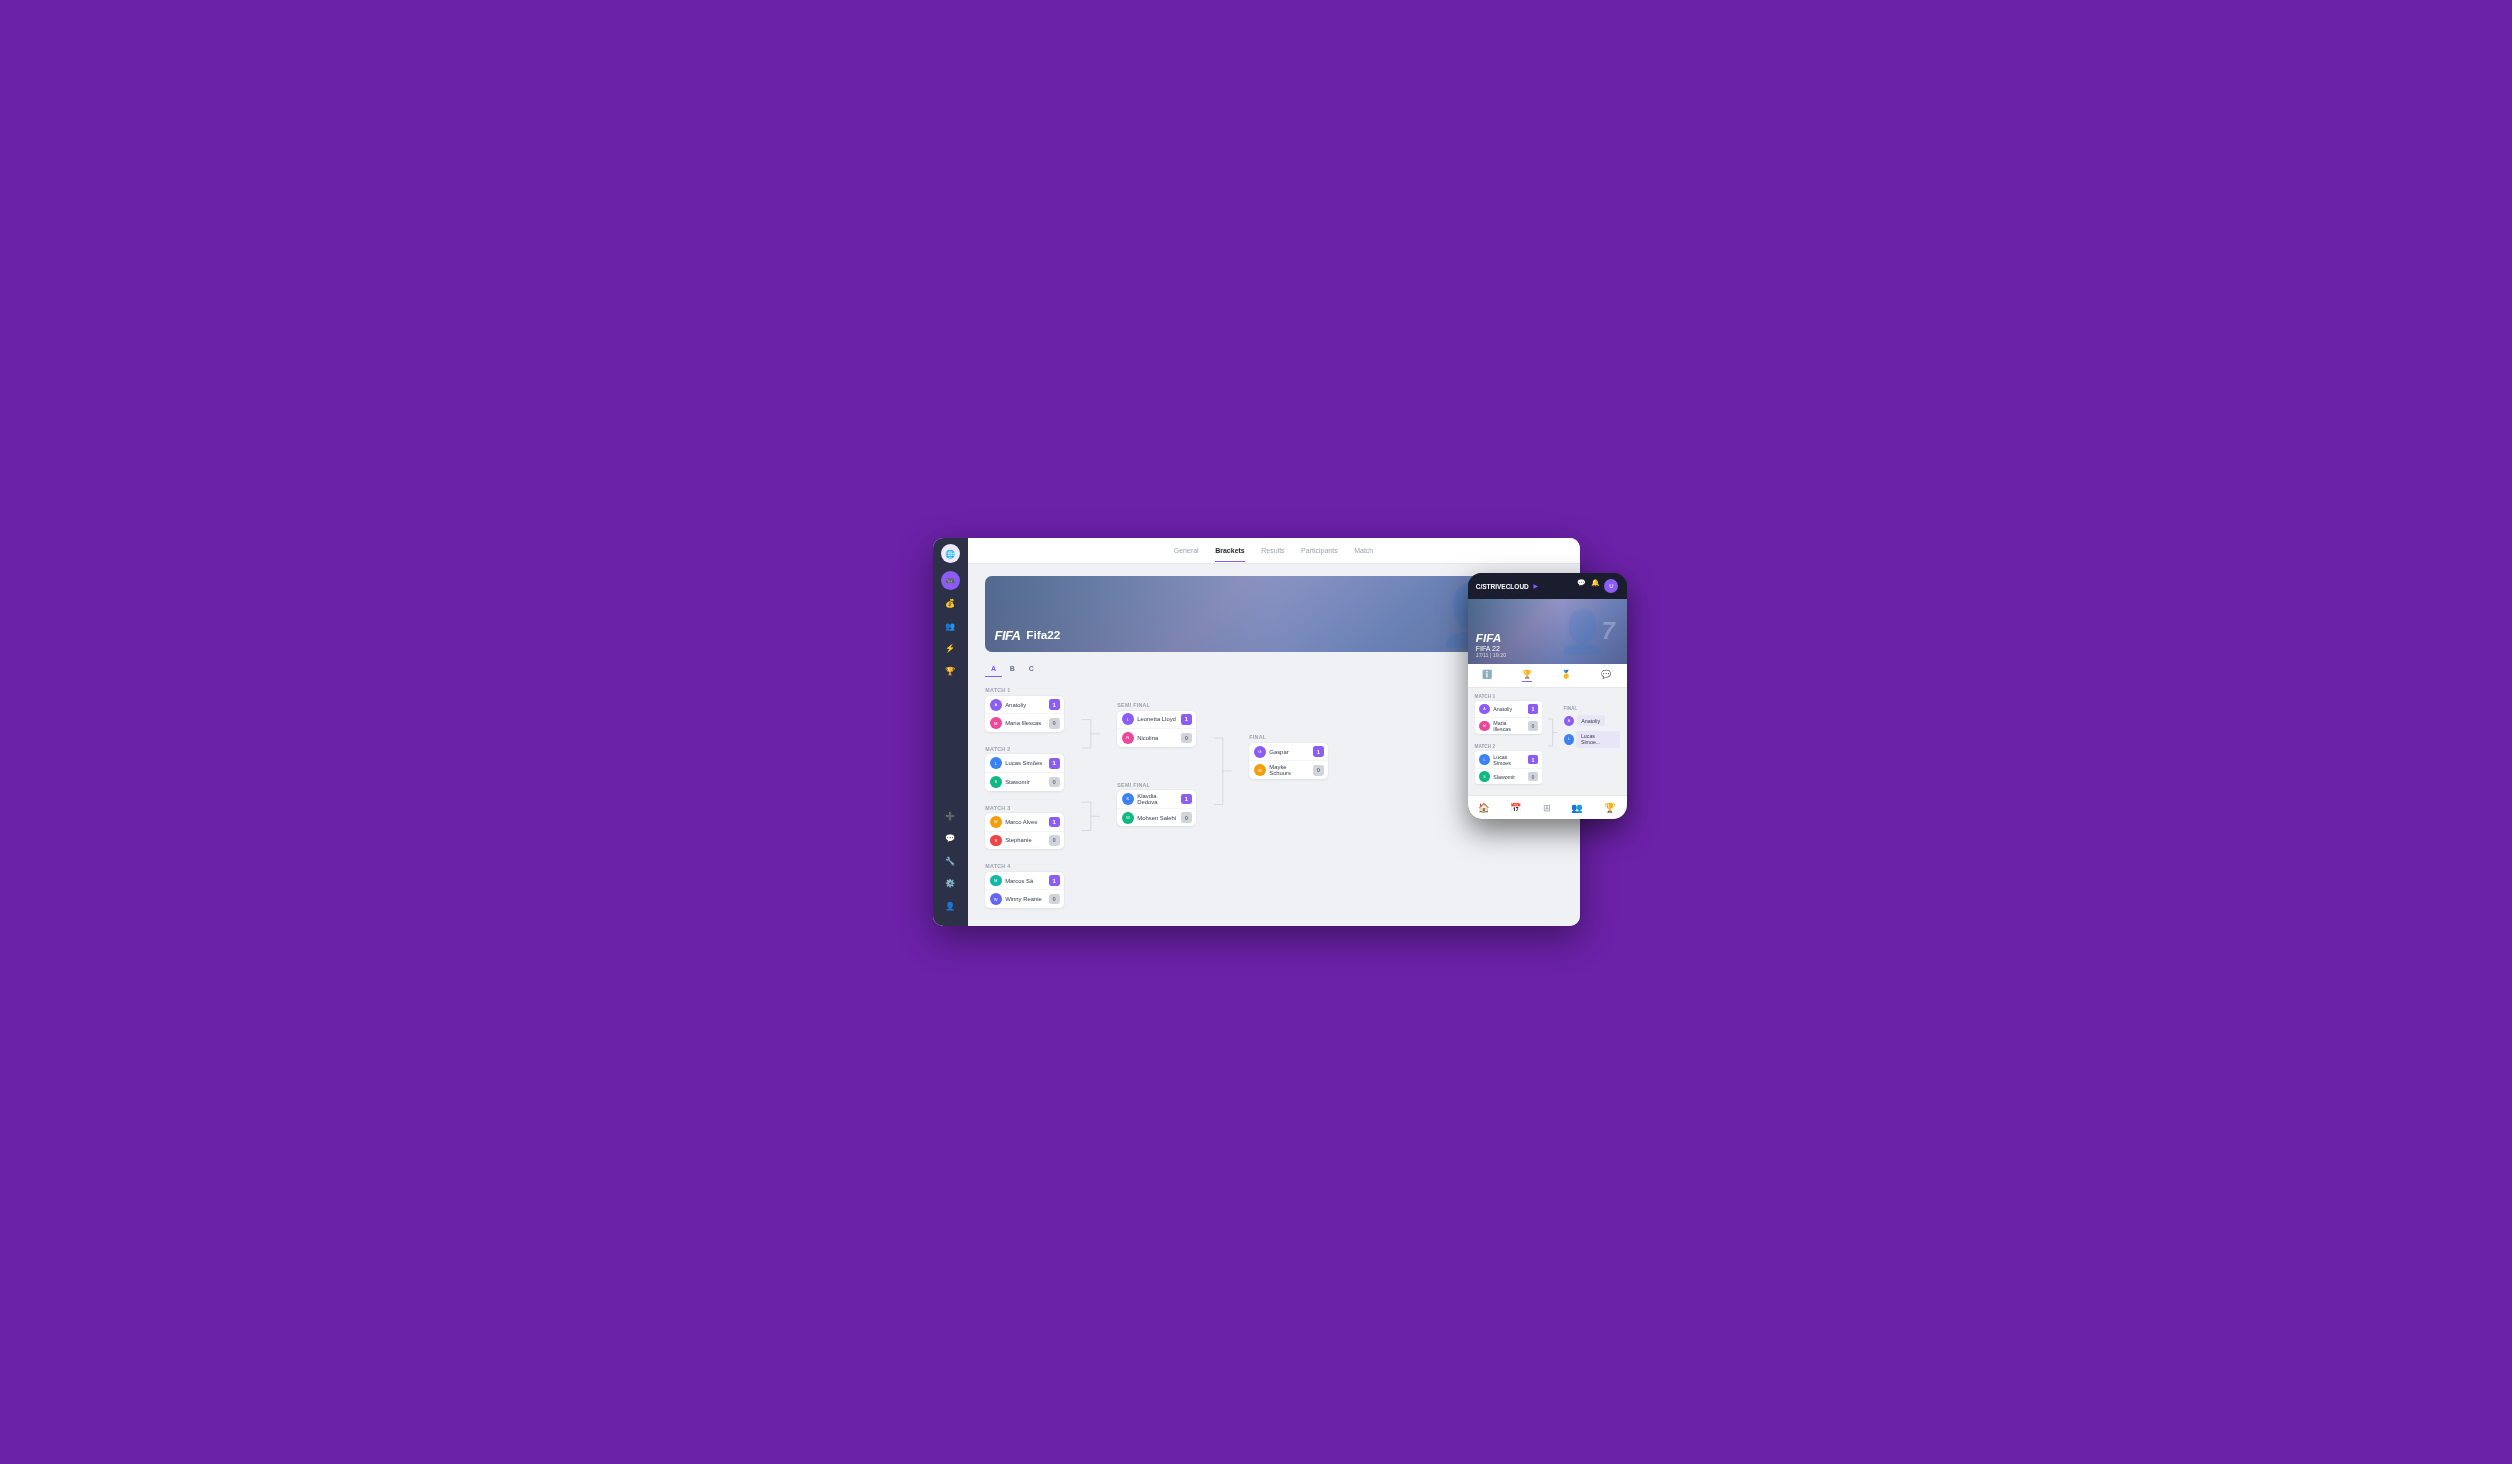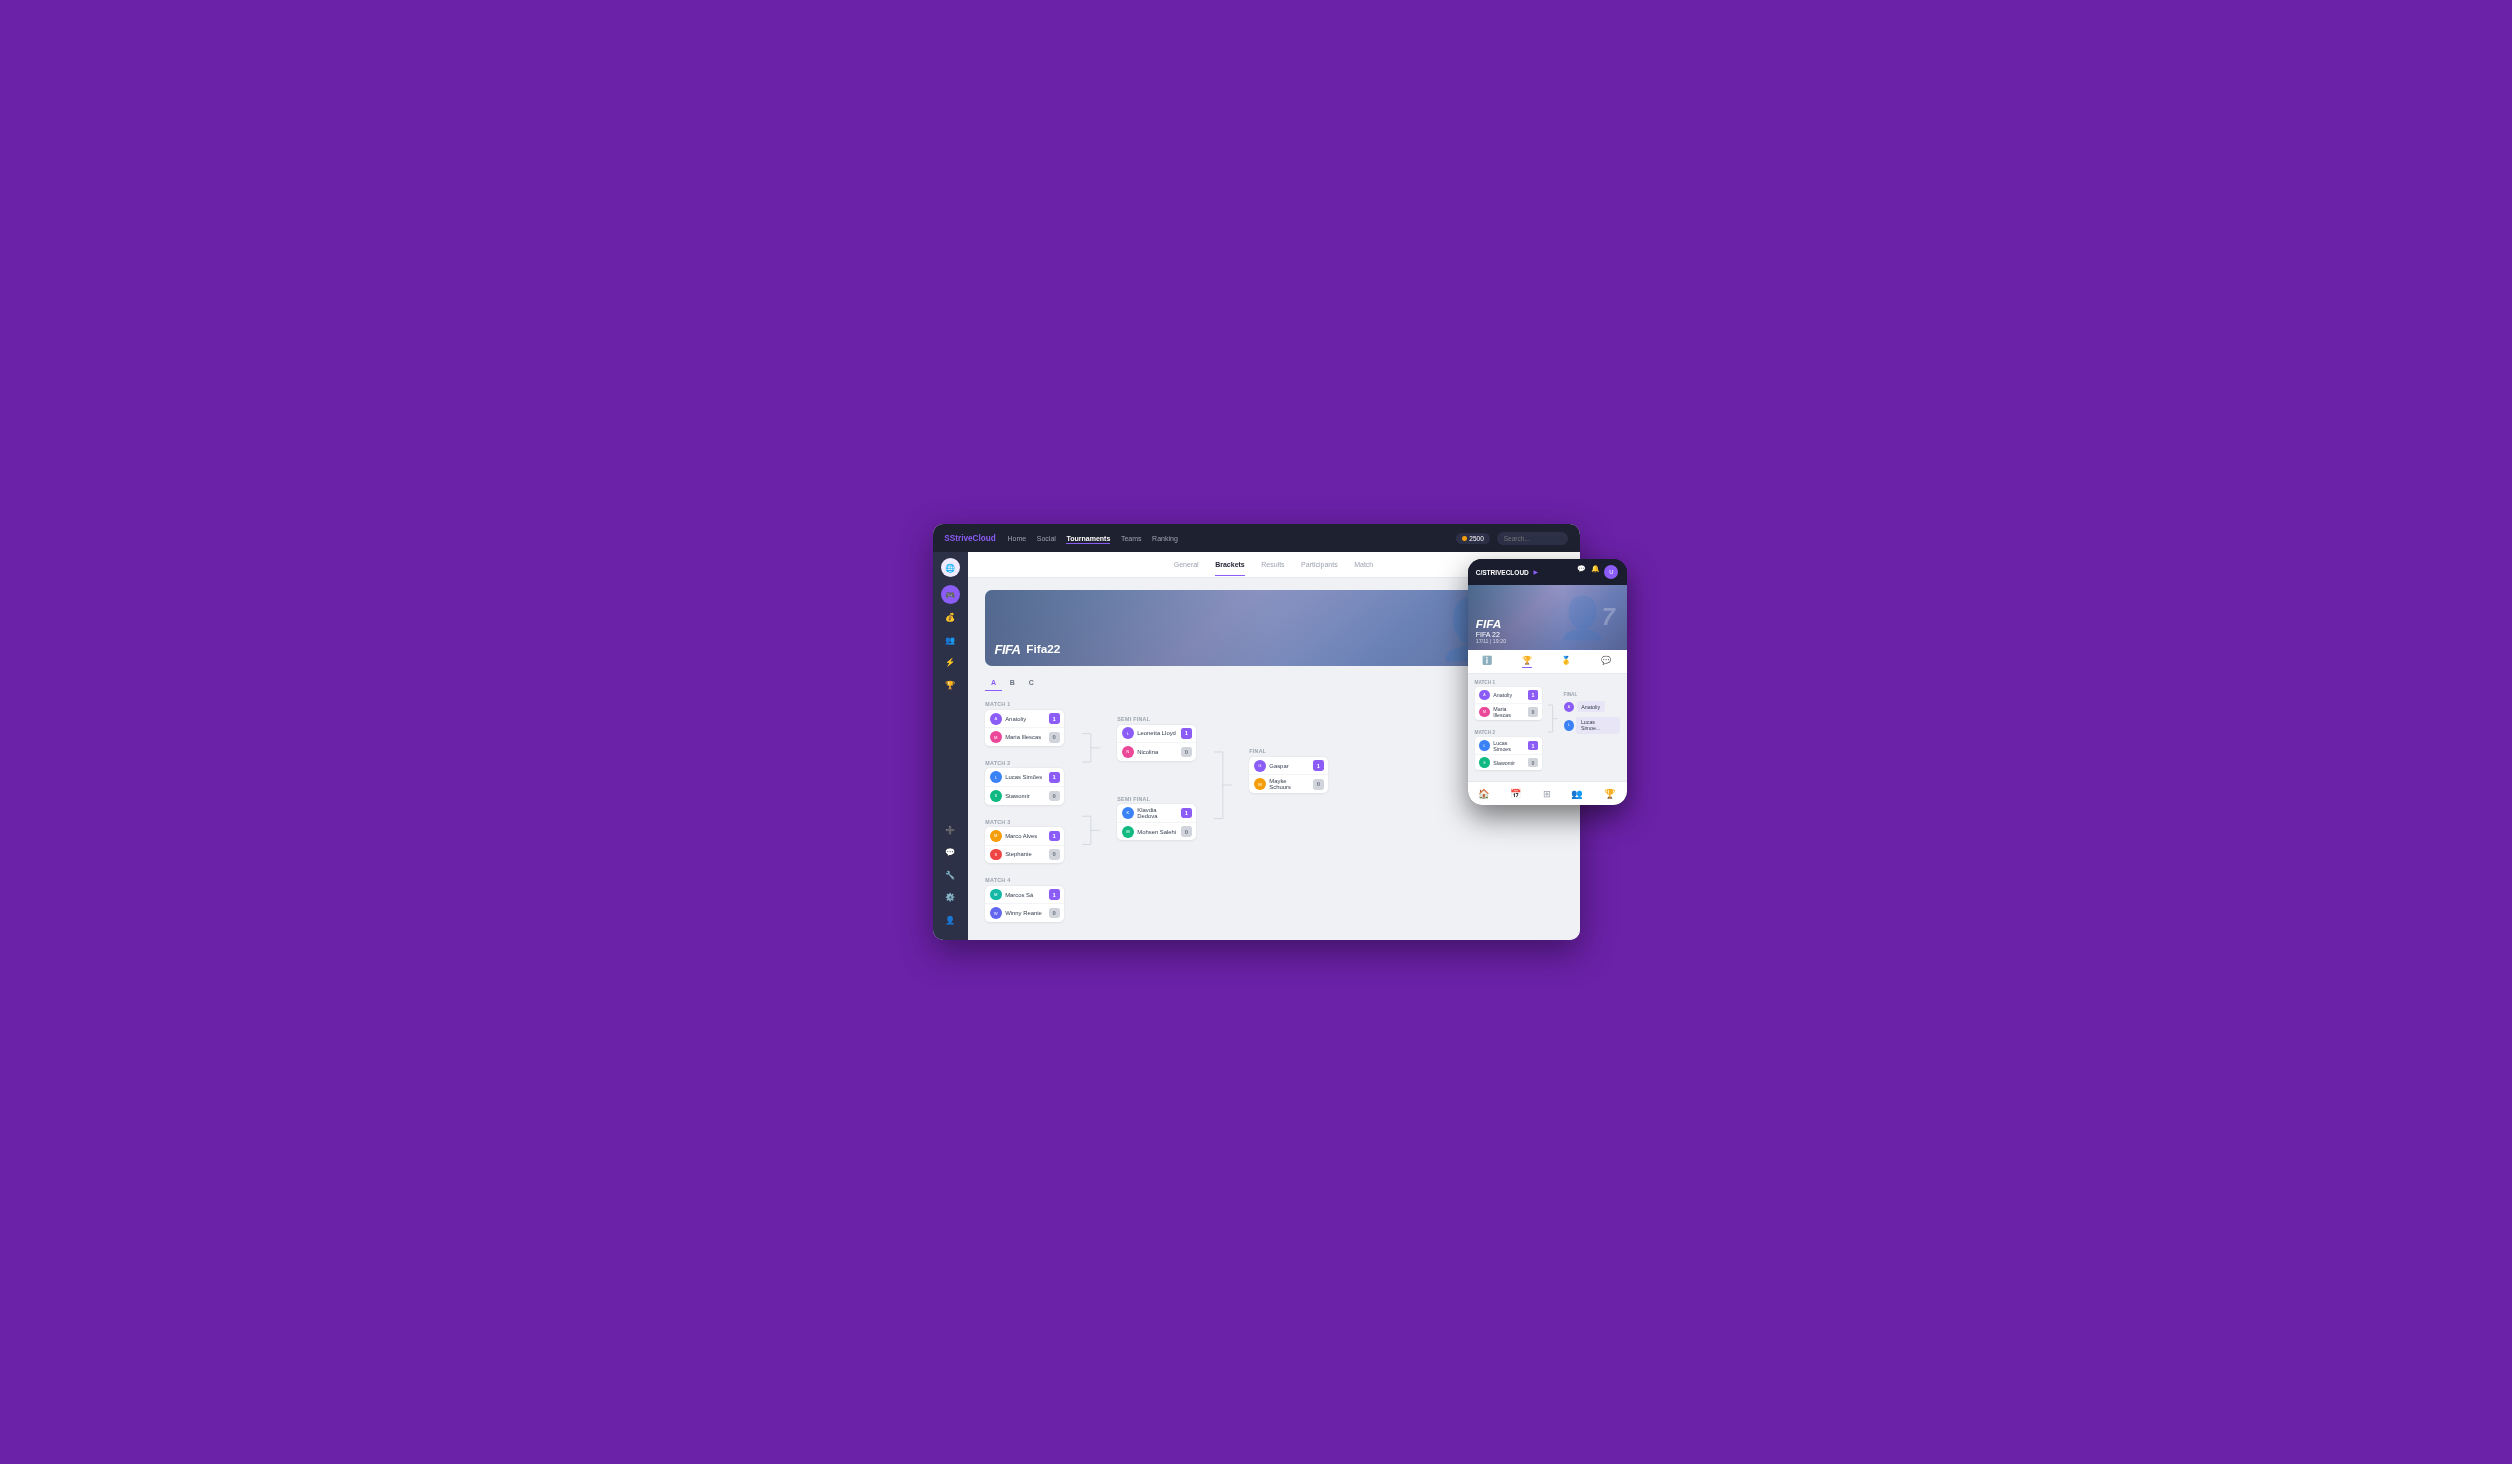--- a/index.html
+++ b/index.html
@@ -584,39 +584,20 @@
     .av-teal { background: #14b8a6; }
     .av-indigo { background: #6366f1; }
   </style>
 </head>
 <body>
 
 <div class="outer-wrapper">
 
   <div class="browser-window">
 
-    <nav class="top-nav">
-      <div class="logo">
-        <span>S</span><span>StriveCloud</span>
-      </div>
-      <div class="nav-links">
-        <a class="nav-link">Home</a>
-        <a class="nav-link">Social</a>
-        <a class="nav-link active">Tournaments</a>
-        <a class="nav-link">Teams</a>
-        <a class="nav-link">Ranking</a>
-      </div>
-      <div class="nav-right">
-        <div class="coins-badge">
-          <div class="coin-dot"></div>
-          <span>2500</span>
-        </div>
-        <input class="search-bar" type="text" placeholder="Search..." style="">
-      </div>
-    </nav>
 
     <div class="main-layout">
 
       <aside class="sidebar">
         <div class="sidebar-icon home">🌐</div>
         <div class="sidebar-icon active">🎮</div>
         <div class="sidebar-icon">💰</div>
         <div class="sidebar-icon">👥</div>
         <div class="sidebar-icon">⚡</div>
         <div class="sidebar-icon">🏆</div>

